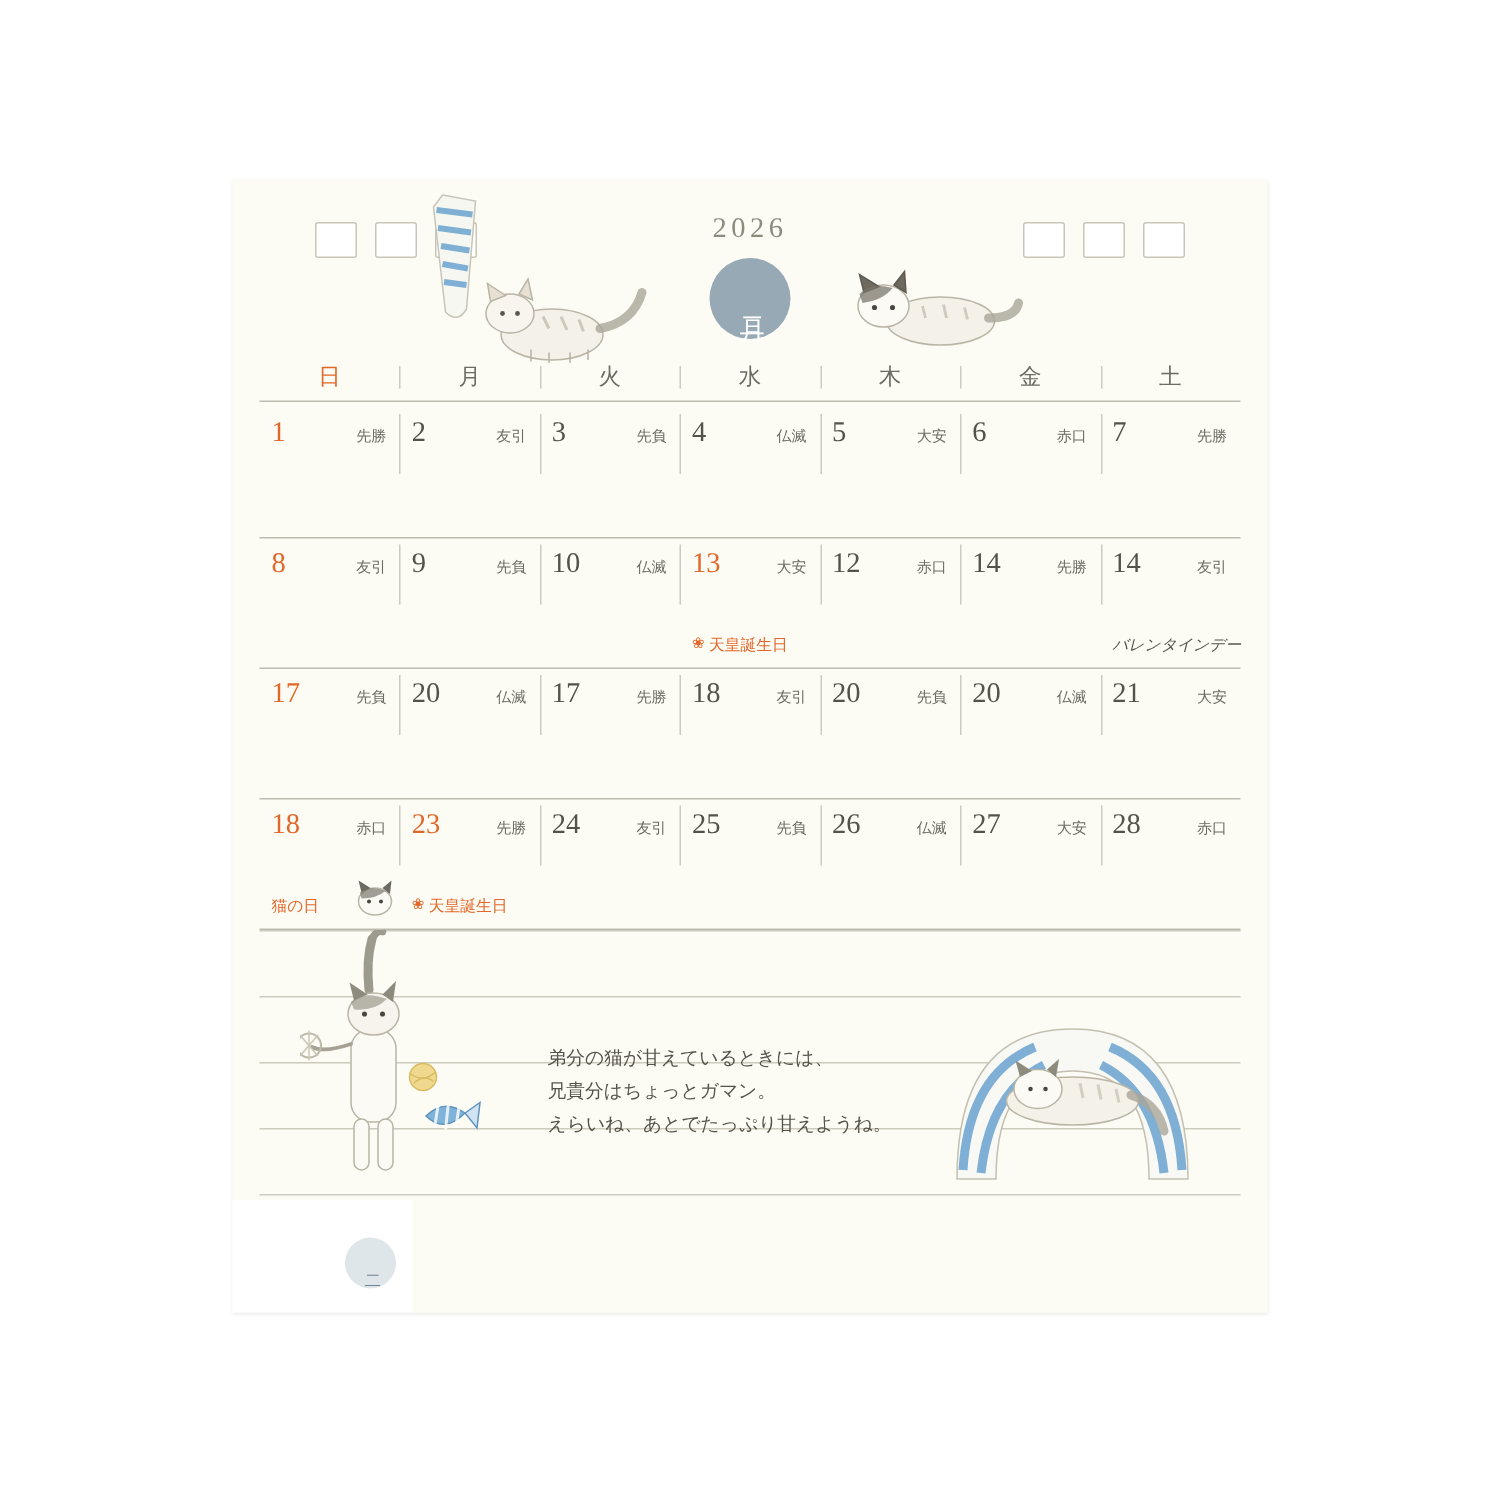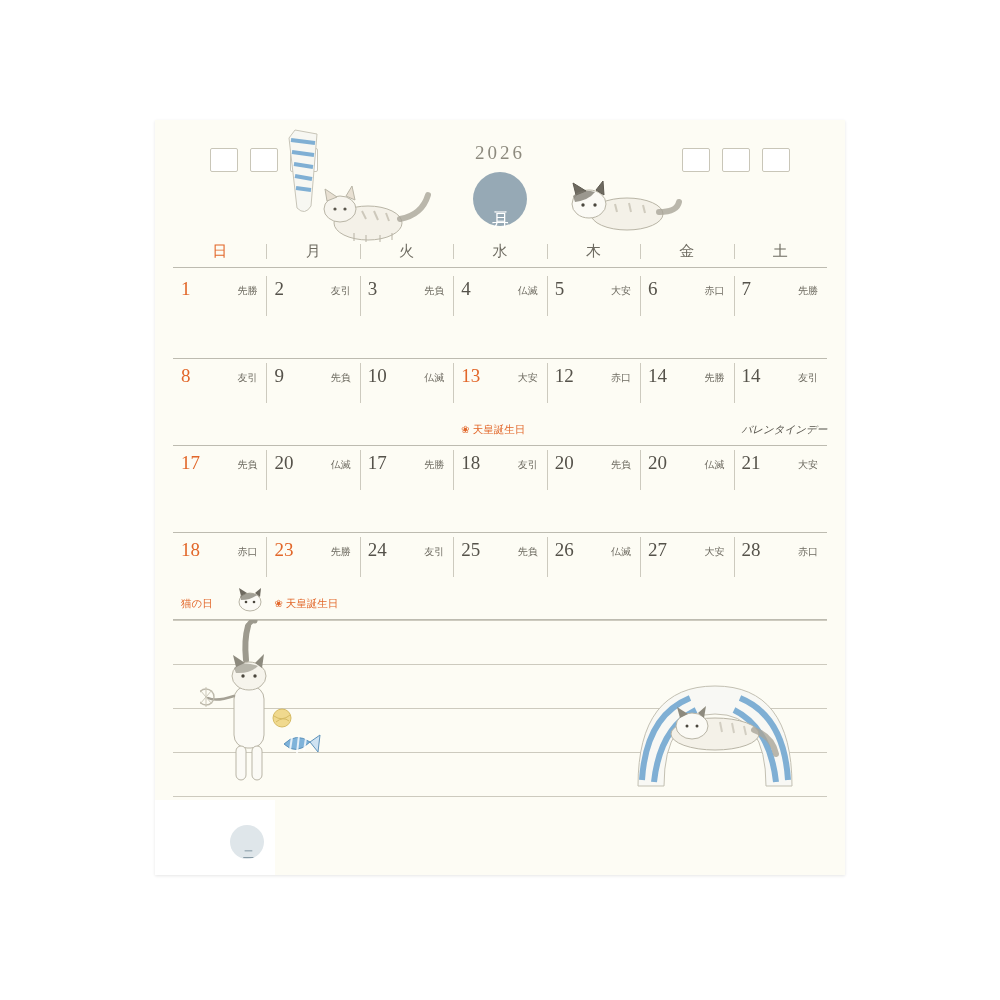--- a/index.html
+++ b/index.html
@@ -478,20 +478,23 @@
     </div>
 
     <div class="note-lines">
       <div class="note-line" style="top:0px;"></div>
       <div class="note-line" style="top:44px;"></div>
       <div class="note-line" style="top:88px;"></div>
       <div class="note-line" style="top:132px;"></div>
       <div class="note-line" style="top:176px;"></div>
     </div>
 
+    <div class="quote">弟分の猫が甘えているときには、
+兄貴分はちょっとガマン。
+えらいね、あとでたっぷり甘えようね。</div>
 
     <div class="illus cat-standing">
       <svg width="120" height="180" viewBox="0 0 120 180">
         <path d="M46 40 Q44 20 48 6" stroke="#9d9a8e" stroke-width="6" fill="none" stroke-linecap="round"></path>
         <path d="M48 6 q3 -6 7 -5" stroke="#9d9a8e" stroke-width="5" fill="none" stroke-linecap="round"></path>
         <rect x="34" y="66" width="30" height="62" rx="13" fill="#fbfaf5" stroke="#b9b5a6" stroke-width="1"></rect>
         <ellipse cx="49" cy="56" rx="17" ry="14" fill="#f6f4ec" stroke="#b9b5a6" stroke-width="1"></ellipse>
         <path d="M36 47 L33 35 L45 43 Z" fill="#8d8a7e"></path>
         <path d="M55 43 L64 34 L62 48 Z" fill="#8d8a7e"></path>
         <path d="M34 48 Q42 40 58 46 Q50 54 36 53 Z" fill="#8d8a7e" opacity="0.6"></path>

